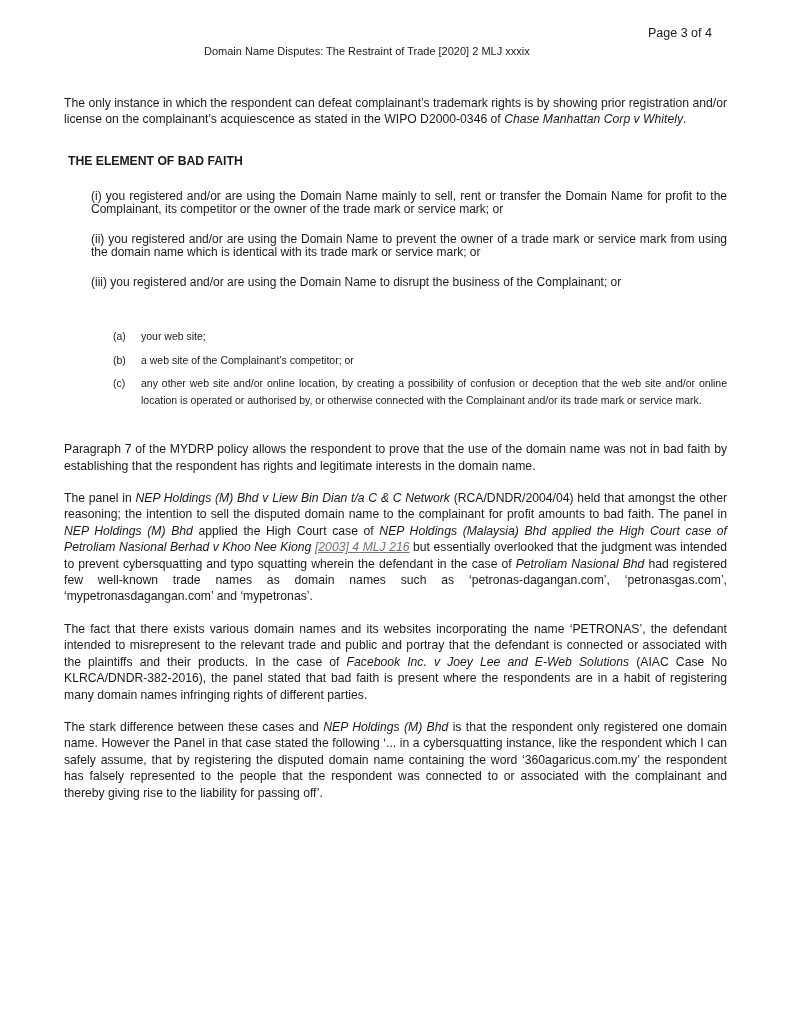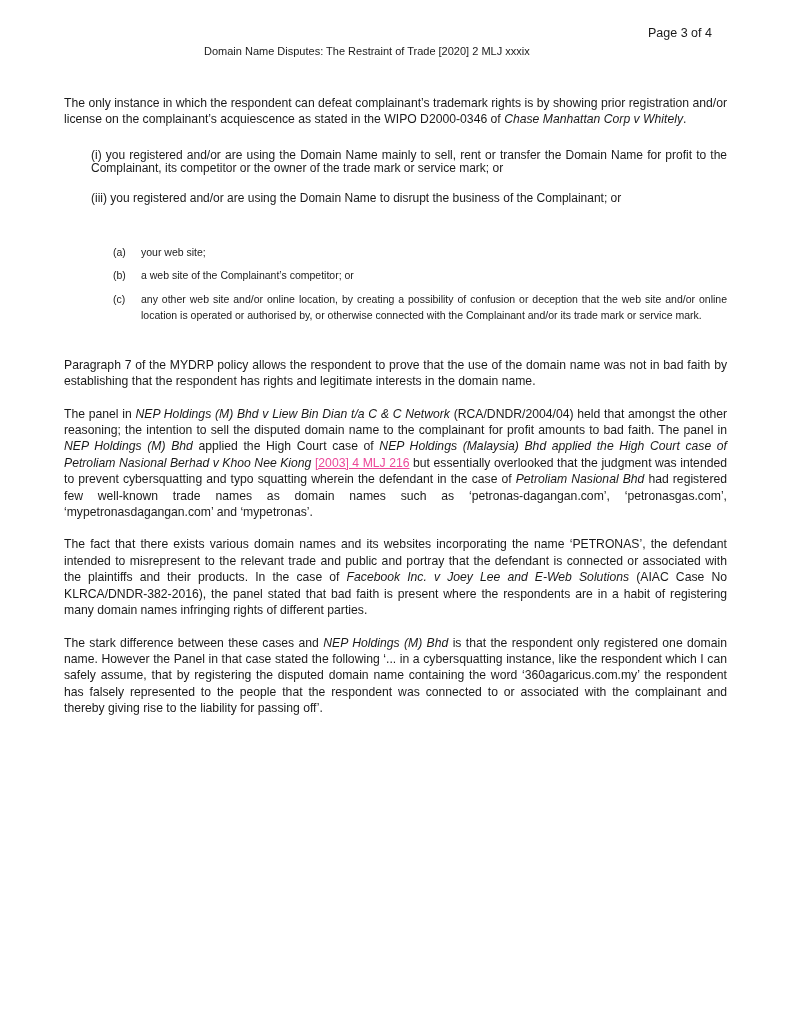--- a/index.html
+++ b/index.html
@@ -8,34 +8,36 @@
   .page-num { position: absolute; top: 26px; left: 648px; font-size: 12.5px; }
   .running-head { position: absolute; top: 45px; left: 204px; font-size: 11px; }
   .content { position: absolute; top: 95px; left: 64px; width: 663px; line-height: 16.4px; }
   p { margin: 0; text-align: justify; }
   .heading { font-weight: bold; margin-left: 4px; }
   .item { margin-left: 27px; font-size: 12px; line-height: 13px; }
   .sub { display: flex; margin-left: 49px; font-size: 10.5px; line-height: 16.5px; }
   .sub .lbl { width: 28px; flex-shrink: 0; }
   .sub .txt { flex: 1; text-align: justify; }
   i { font-style: italic; }
-  a.link { color: #ec4899; text-decoration: underline; }
+  a.link { color: #737373; text-decoration: underline; font-style: italic; }
 </style>
 </head>
 <body>
 
 <div class="page-num">Page 3 of 4</div>
 <div class="running-head">Domain Name Disputes: The Restraint of Trade [2020] 2 MLJ xxxix</div>
 
 <div class="content">
   <p><span>The only instance in which the respondent can defeat complainant’s trademark rights is by showing prior registration and/or license on the complainant’s acquiescence as stated in the WIPO D2000-0346 of </span><i>Chase Manhattan Corp v Whitely</i><span>.</span></p>
 
+  <p class="heading" style="margin-top:25px;">THE ELEMENT OF BAD FAITH</p>
 
 
   <p class="item" style="margin-top:21px;">(i) you registered and/or are using the Domain Name mainly to sell, rent or transfer the Domain Name for profit to the Complainant, its competitor or the owner of the trade mark or service mark; or</p>
+  <p class="item" style="margin-top:17px;">(ii) you registered and/or are using the Domain Name to prevent the owner of a trade mark or service mark from using the domain name which is identical with its trade mark or service mark; or</p>
   <p class="item" style="margin-top:17px;">(iii) you registered and/or are using the Domain Name to disrupt the business of the Complainant; or</p>
 
   <div class="sub" style="margin-top:39px;">
     <span class="lbl">(a)</span>
     <span class="txt">your web site;</span>
   </div>
   <div class="sub" style="margin-top:7px;">
     <span class="lbl">(b)</span>
     <span class="txt">a web site of the Complainant’s competitor; or</span>
   </div>

